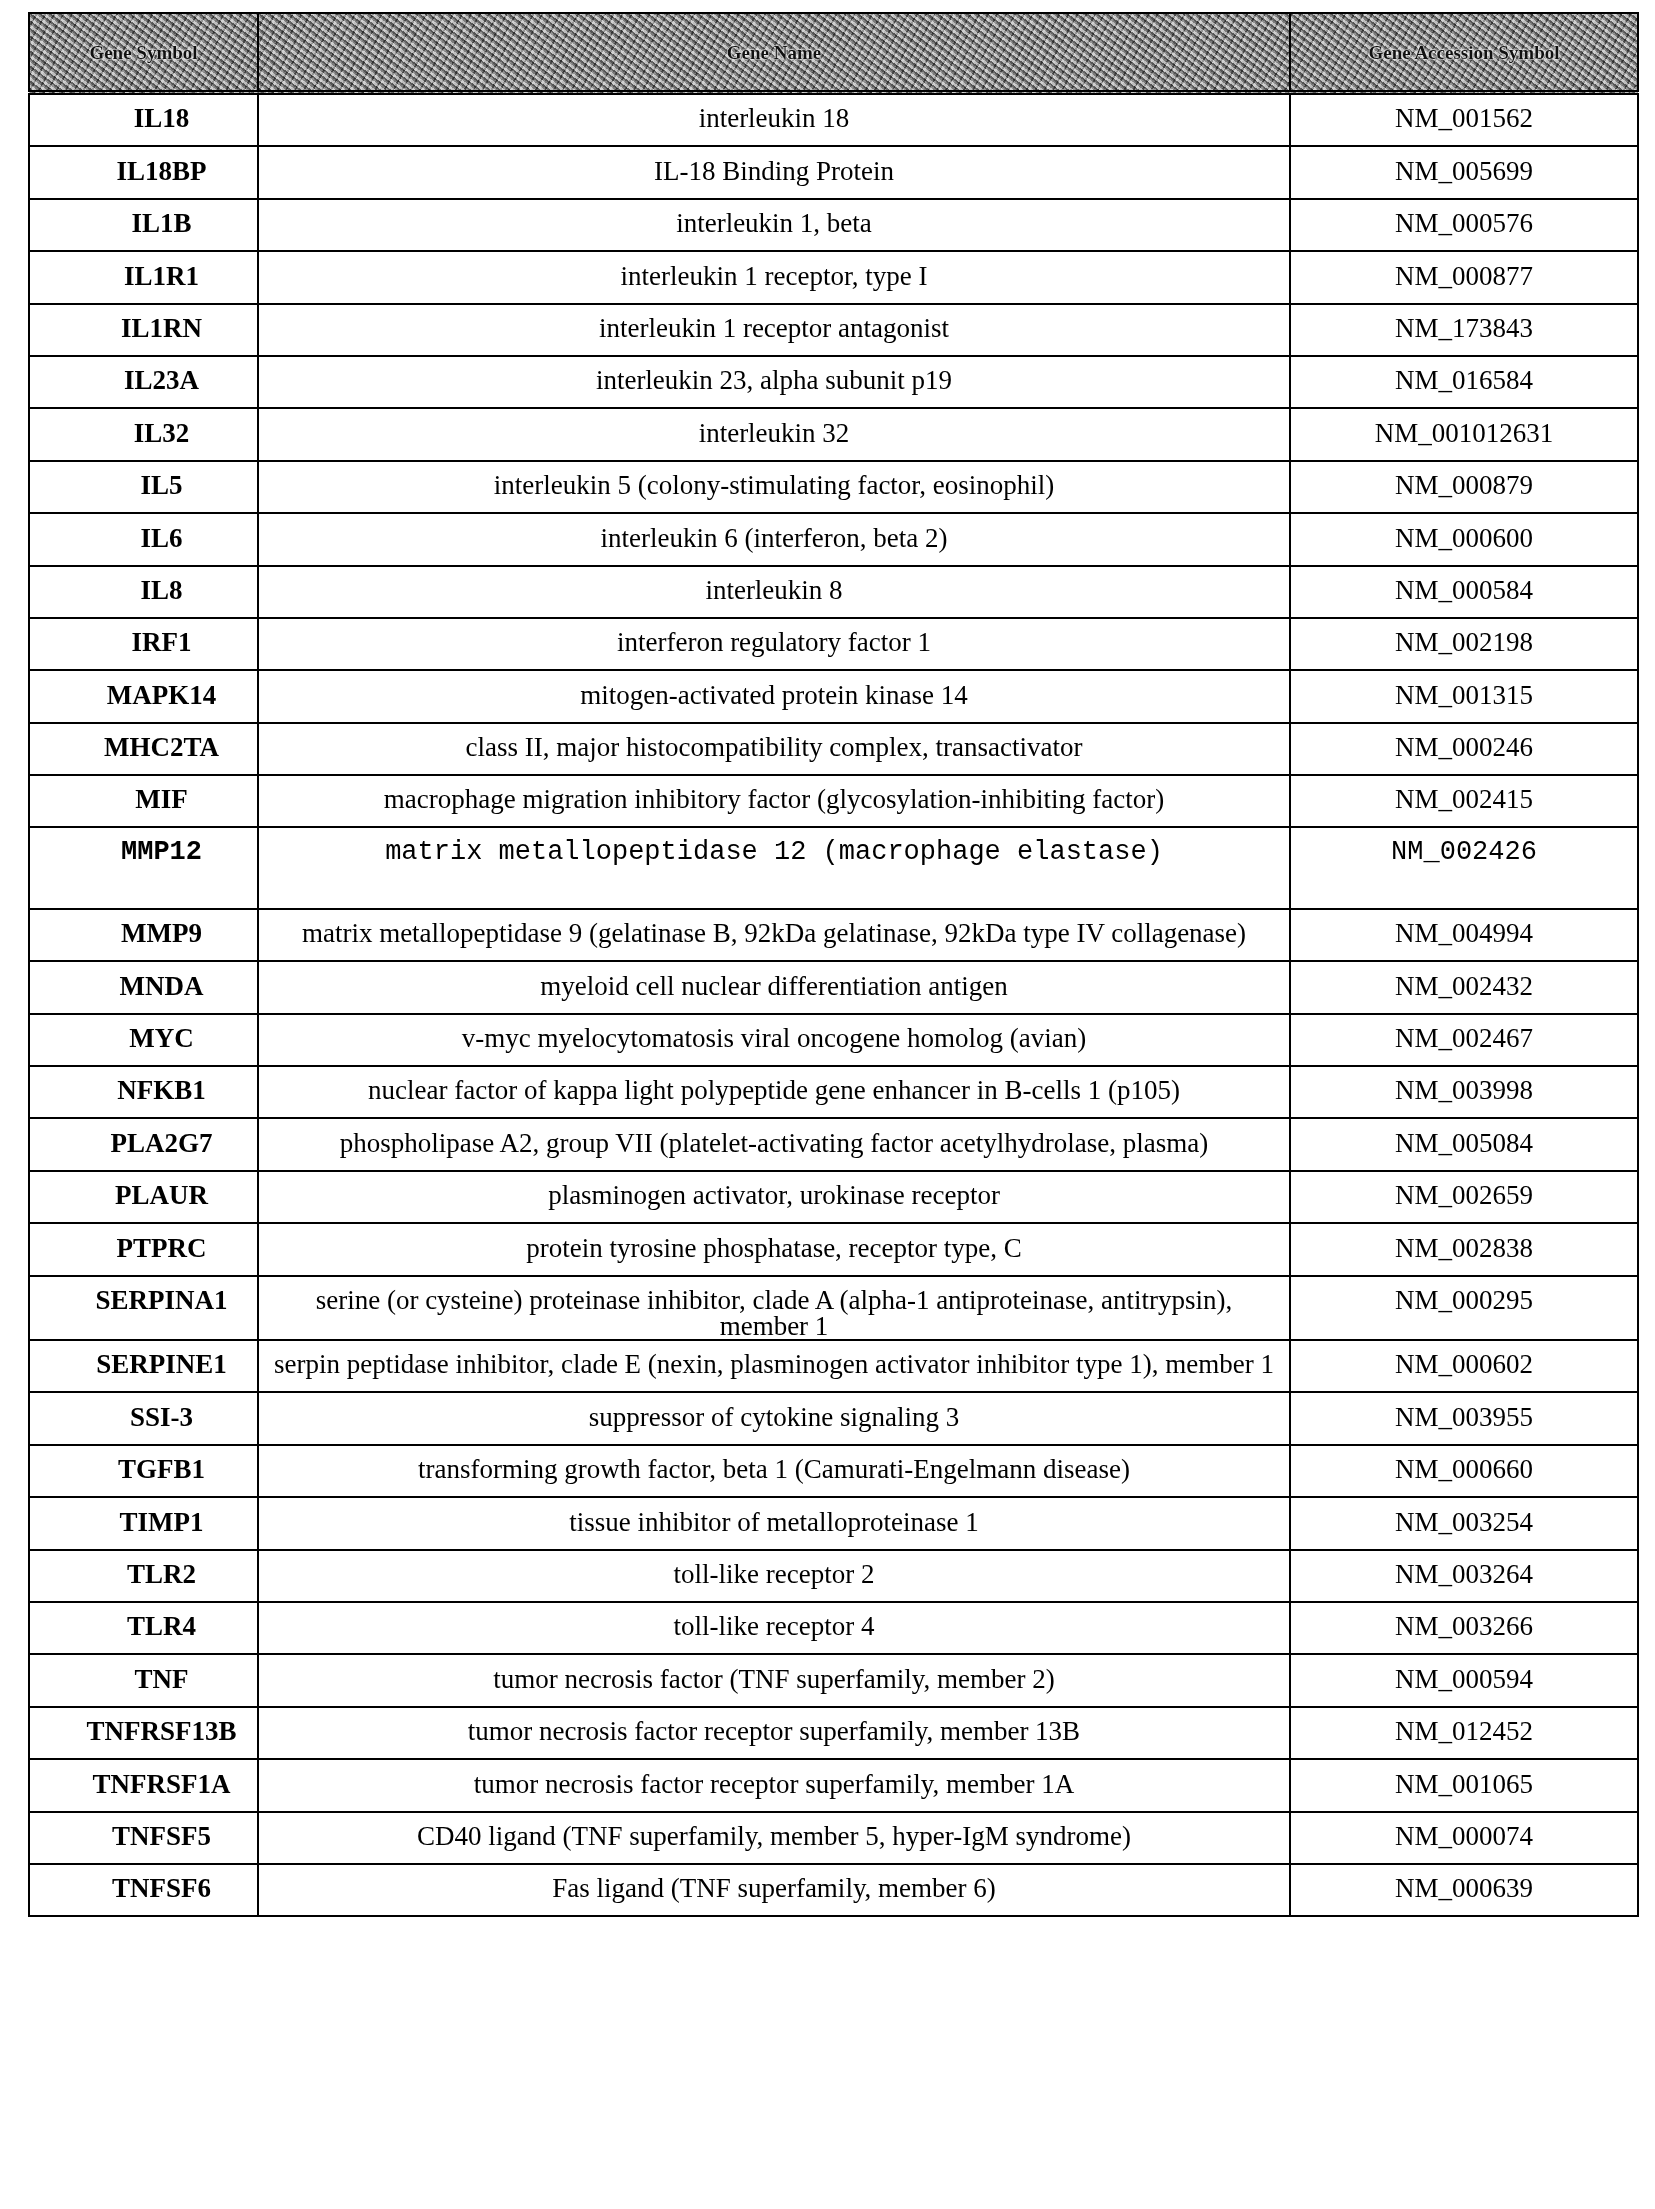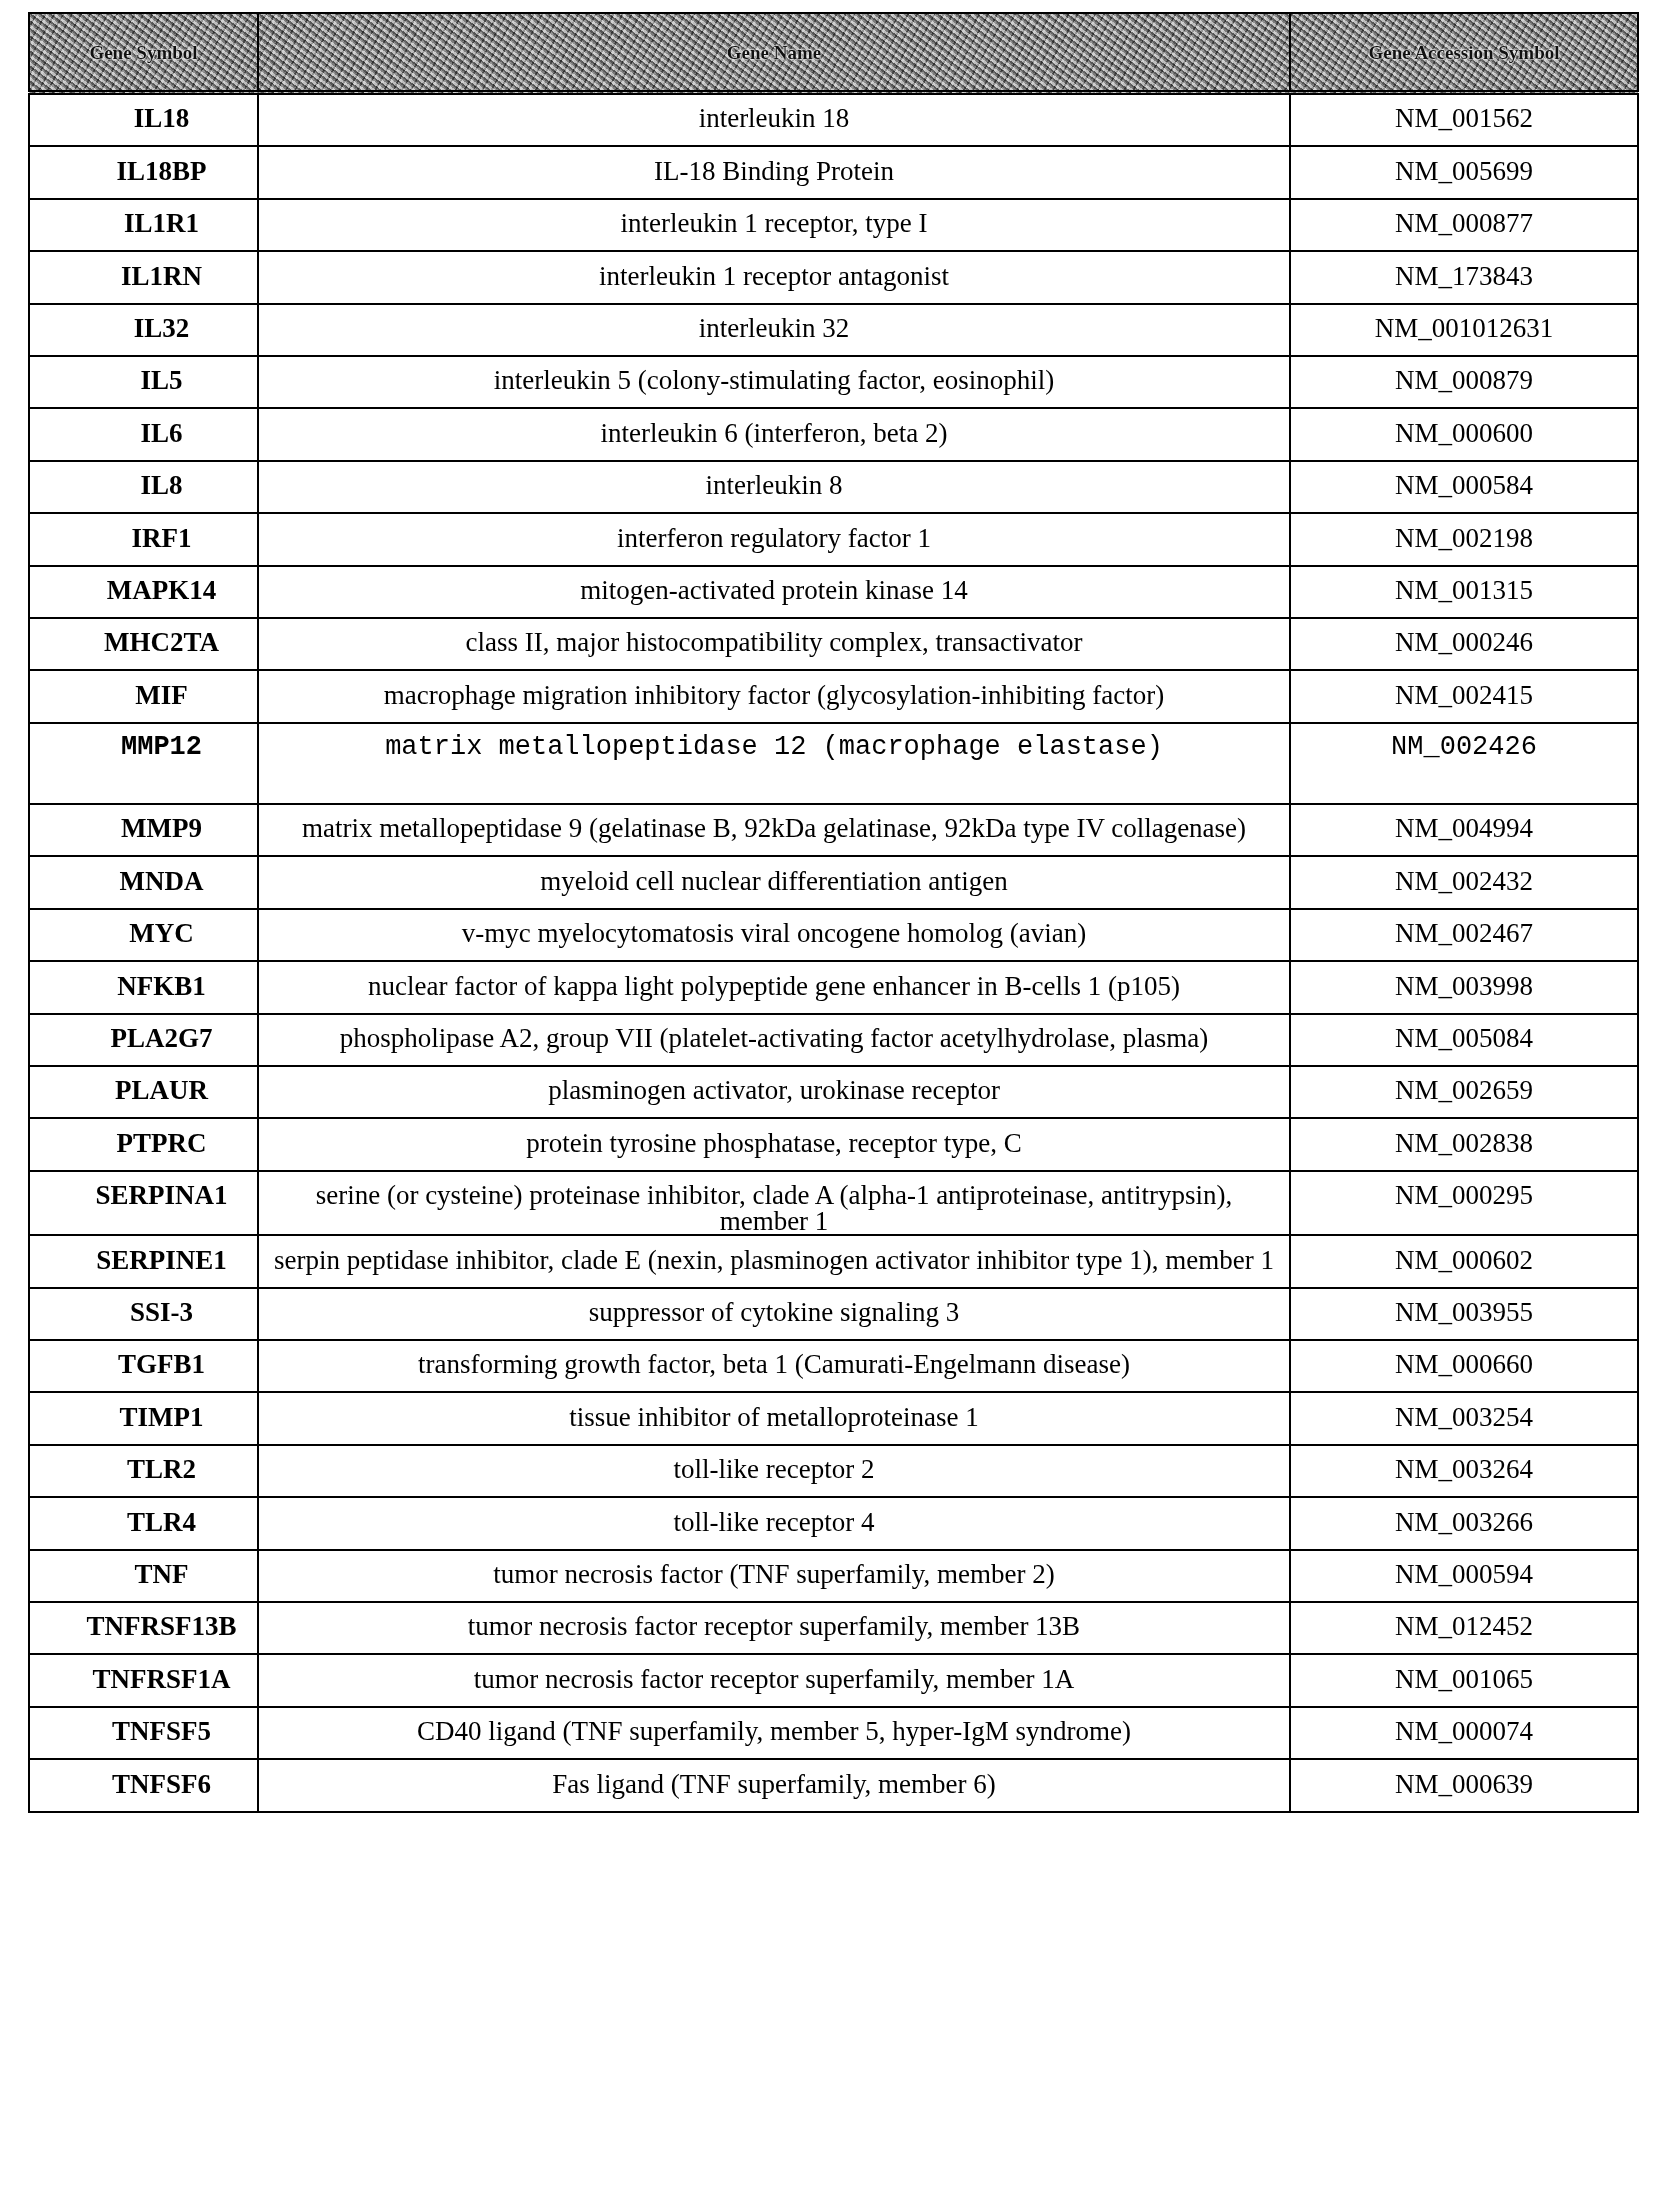--- a/index.html
+++ b/index.html
@@ -66,28 +66,38 @@
         <td class="sym">IL18</td>
         <td class="name">interleukin 18</td>
         <td class="acc">NM_001562</td>
       </tr>
       <tr>
         <td class="sym">IL18BP</td>
         <td class="name">IL-18 Binding Protein</td>
         <td class="acc">NM_005699</td>
       </tr>
       <tr>
+        <td class="sym">IL1B</td>
+        <td class="name">interleukin 1, beta</td>
+        <td class="acc">NM_000576</td>
+      </tr>
+      <tr>
         <td class="sym">IL1R1</td>
         <td class="name">interleukin 1 receptor, type I</td>
         <td class="acc">NM_000877</td>
       </tr>
       <tr>
         <td class="sym">IL1RN</td>
         <td class="name">interleukin 1 receptor antagonist</td>
         <td class="acc">NM_173843</td>
+      </tr>
+      <tr>
+        <td class="sym">IL23A</td>
+        <td class="name">interleukin 23, alpha subunit p19</td>
+        <td class="acc">NM_016584</td>
       </tr>
       <tr>
         <td class="sym">IL32</td>
         <td class="name">interleukin 32</td>
         <td class="acc">NM_001012631</td>
       </tr>
       <tr>
         <td class="sym">IL5</td>
         <td class="name">interleukin 5 (colony-stimulating factor, eosinophil)</td>
         <td class="acc">NM_000879</td>

